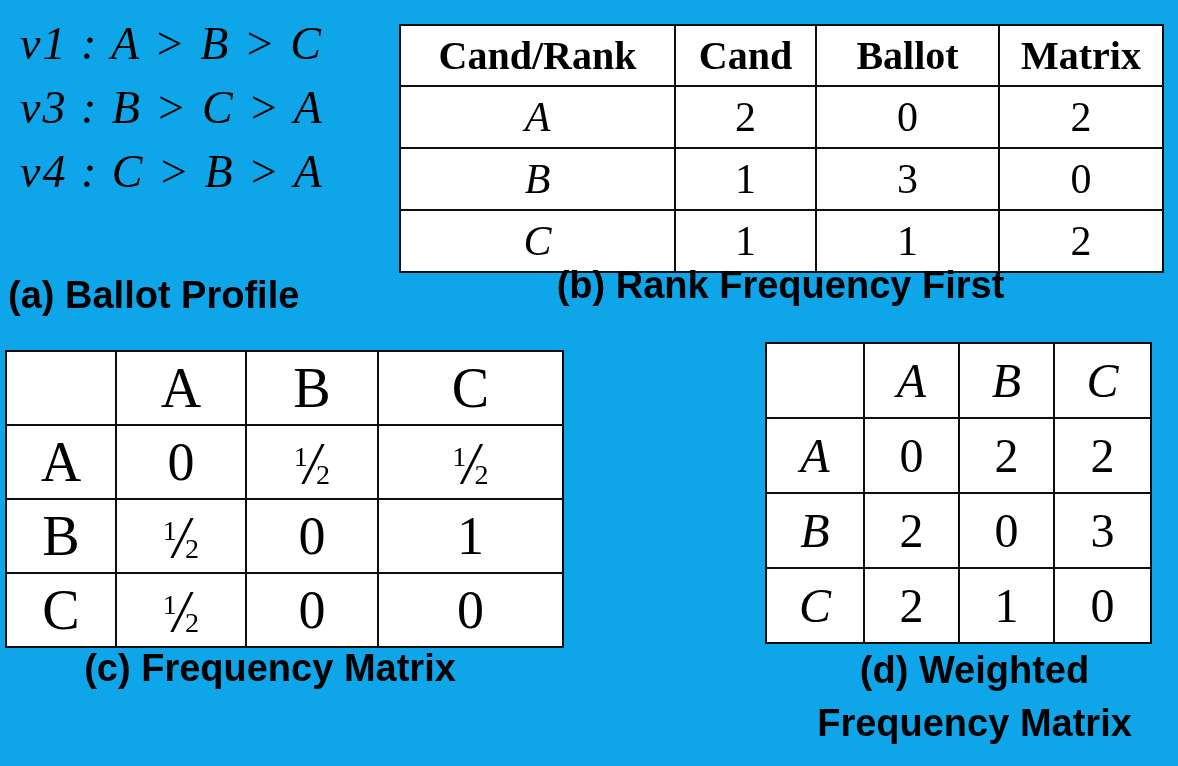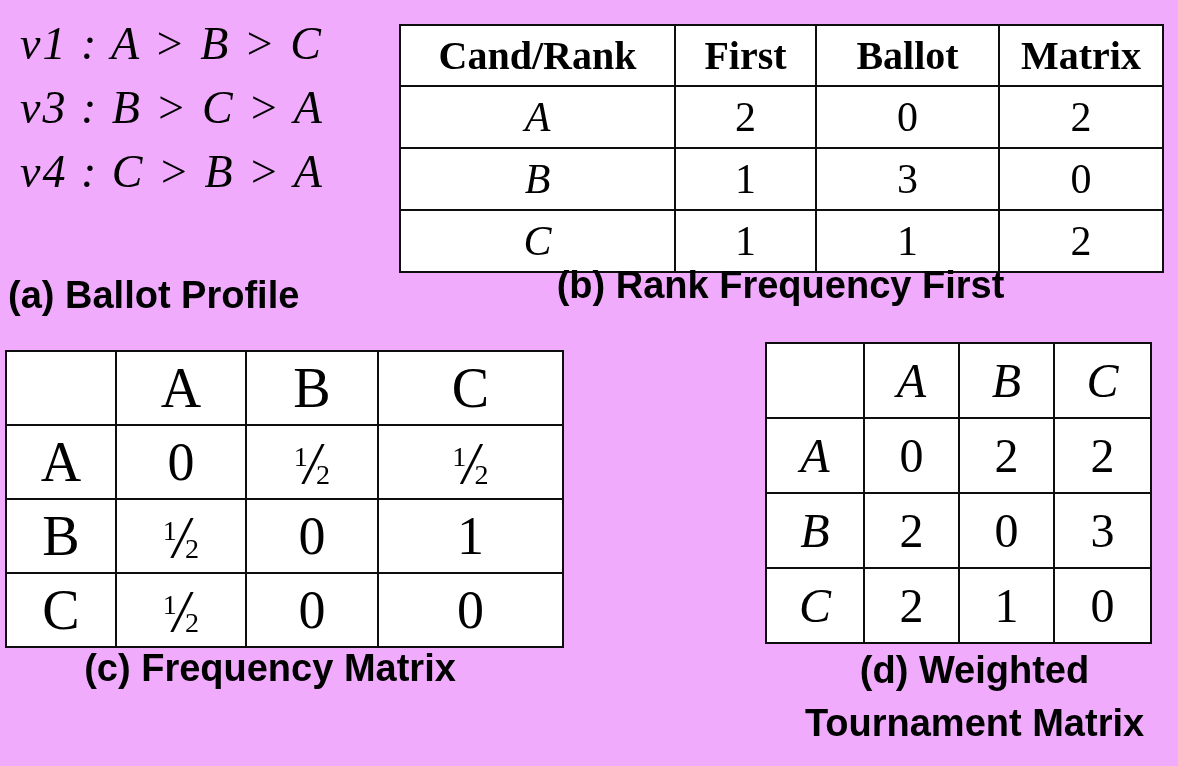--- a/index.html
+++ b/index.html
@@ -1,20 +1,20 @@
 <!DOCTYPE html>
 <html><head>
 <meta charset="utf-8">
 <style>
   html, body { margin: 0; padding: 0; background: #ffffff; }
   .canvas {
     position: relative;
     width: 1178px;
     height: 766px;
-    background: #f0abfc;
+    background: #0ea5e9;
     overflow: hidden;
     color: #000;
   }
 
   
   .ballots {
     position: absolute;
     left: 20px;
     top: 12px;
   }
@@ -128,21 +128,21 @@
   <table class="tbl tbl-b">
     <colgroup>
       <col style="width:275px">
         <col style="width:141px">
         <col style="width:183px">
         <col style="width:164px">
     </colgroup>
     <tbody>
         <tr>
       <th>Cand/Rank</th>
-      <th>First</th>
+      <th>Cand</th>
       <th>Ballot</th>
       <th>Matrix</th>
     </tr>
     <tr>
       <td class="lbl">A</td>
       <td>2</td>
       <td>0</td>
       <td>2</td>
     </tr>
     <tr>
@@ -226,16 +226,16 @@
     <tr>
       <td class="lbl">C</td>
       <td>2</td>
       <td>1</td>
       <td>0</td>
     </tr>
   </tbody>
     </table>
   <div class="caption caption-d">
     <div>(d) Weighted</div>
-    <div>Tournament Matrix</div>
+    <div>Frequency Matrix</div>
   </div>
 
 </div>
 
 </body></html>

